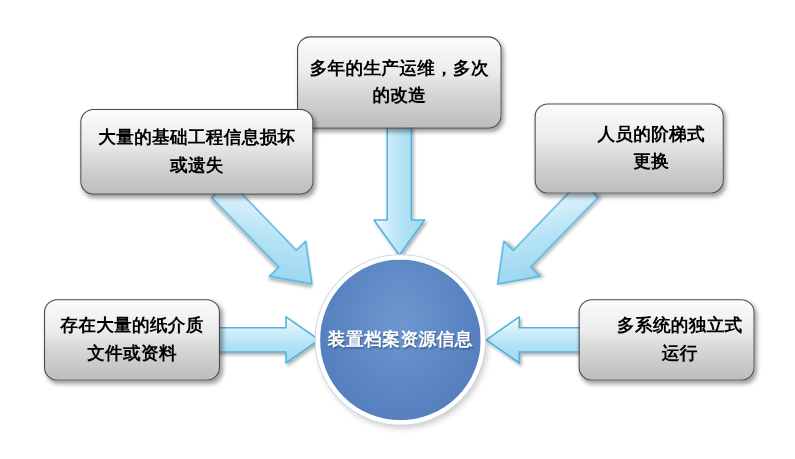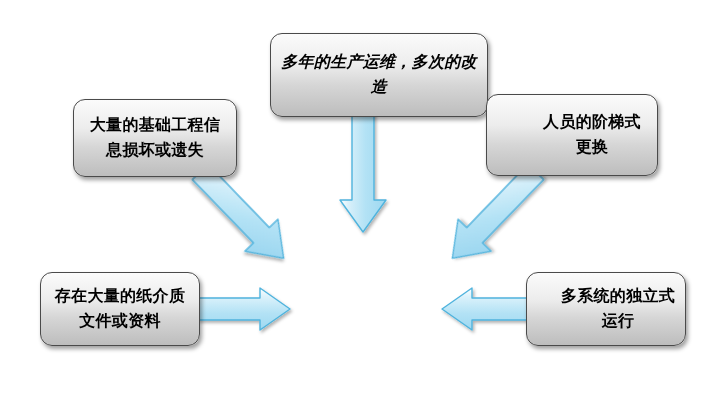--- a/index.html
+++ b/index.html
@@ -135,34 +135,37 @@
   </svg>
 
   <svg class="arrow-svg" style="left:198px; top:288px;" width="96" height="46" viewBox="0 0 96 46">
     <path class="arrow-path" filter="url(#arrow-shadow)" fill="url(#grad-horz)" d="M 0,10 L 62,10 L 62,0 L 92,21 L 62,42 L 62,32 L 0,32 Z"></path>
   </svg>
 
   <svg class="arrow-svg" style="left:438px; top:288px;" width="96" height="46" viewBox="0 0 96 46">
     <path class="arrow-path" filter="url(#arrow-shadow)" fill="url(#grad-horz)" d="M 96,10 L 34,10 L 34,0 L 4,21 L 34,42 L 34,32 L 96,32 Z"></path>
   </svg>
 
-  <div class="node-box" id="node-top" style="left:270px; top:33px; width:218px; height:84px;font-style:italic;">
+  <div class="node-box" id="node-top" style="left:270px; top:33px; width:186px; height:84px;">
     <span class="label">多年的生产运维，多次的改造</span>
   </div>
 
-  <div class="node-box" id="node-top-left" style="left:73px; top:99px; width:164px; height:78px;">
+  <div class="node-box" id="node-top-left" style="left:73px; top:99px; width:212px; height:78px;">
     <span class="label">大量的基础工程信息损坏或遗失</span>
   </div>
 
   <div class="node-box" id="node-top-right" style="left:486px; top:94px; width:172px; height:82px;padding-left:48px;">
     <span class="label">人员的阶梯式更换</span>
   </div>
 
   <div class="node-box" id="node-left" style="left:40px; top:272px; width:160px; height:74px;">
     <span class="label">存在大量的纸介质文件或资料</span>
   </div>
 
   <div class="node-box" id="node-right" style="left:526px; top:272px; width:160px; height:74px;padding-left:32px;">
     <span class="label">多系统的独立式运行</span>
   </div>
 
+  <div id="center-node" style="left:287px; top:232px; width:154px; height:154px;">
+    <span class="label">装置档案资源信息</span>
+  </div>
 
 </div>
 
 </body></html>

